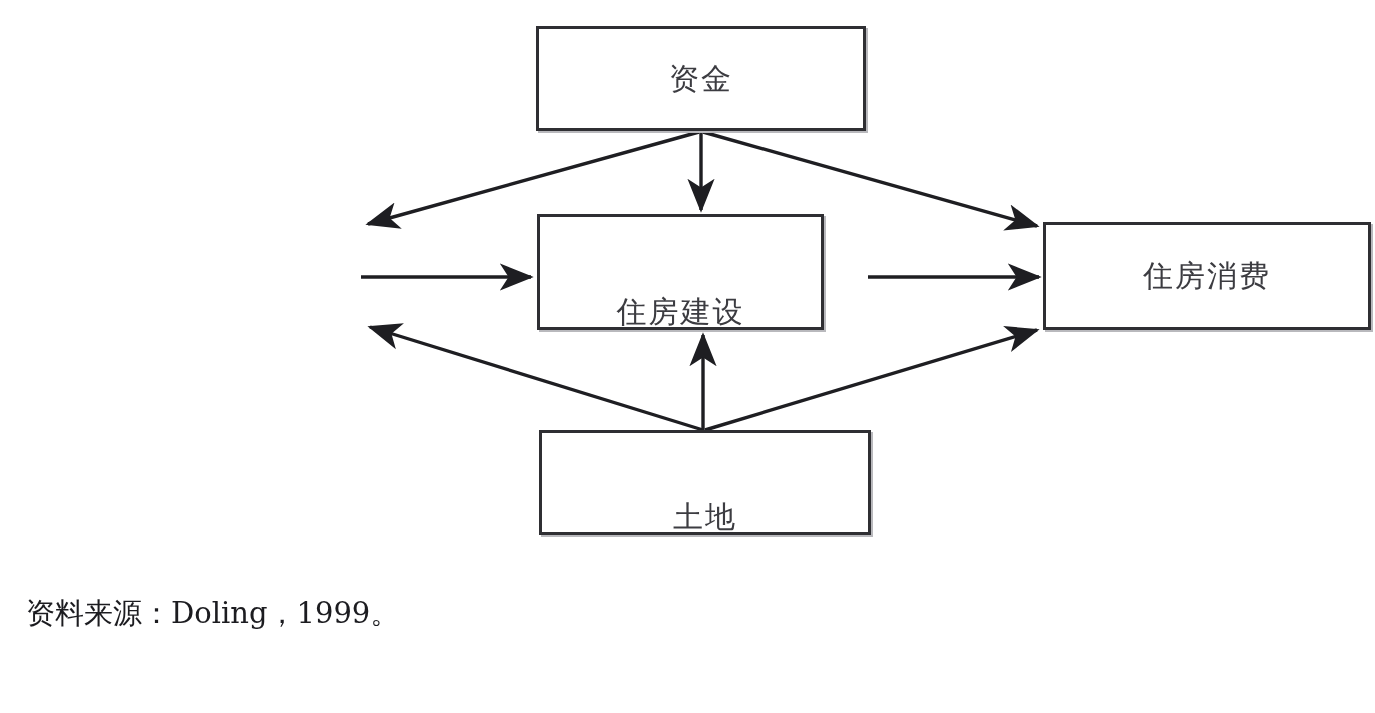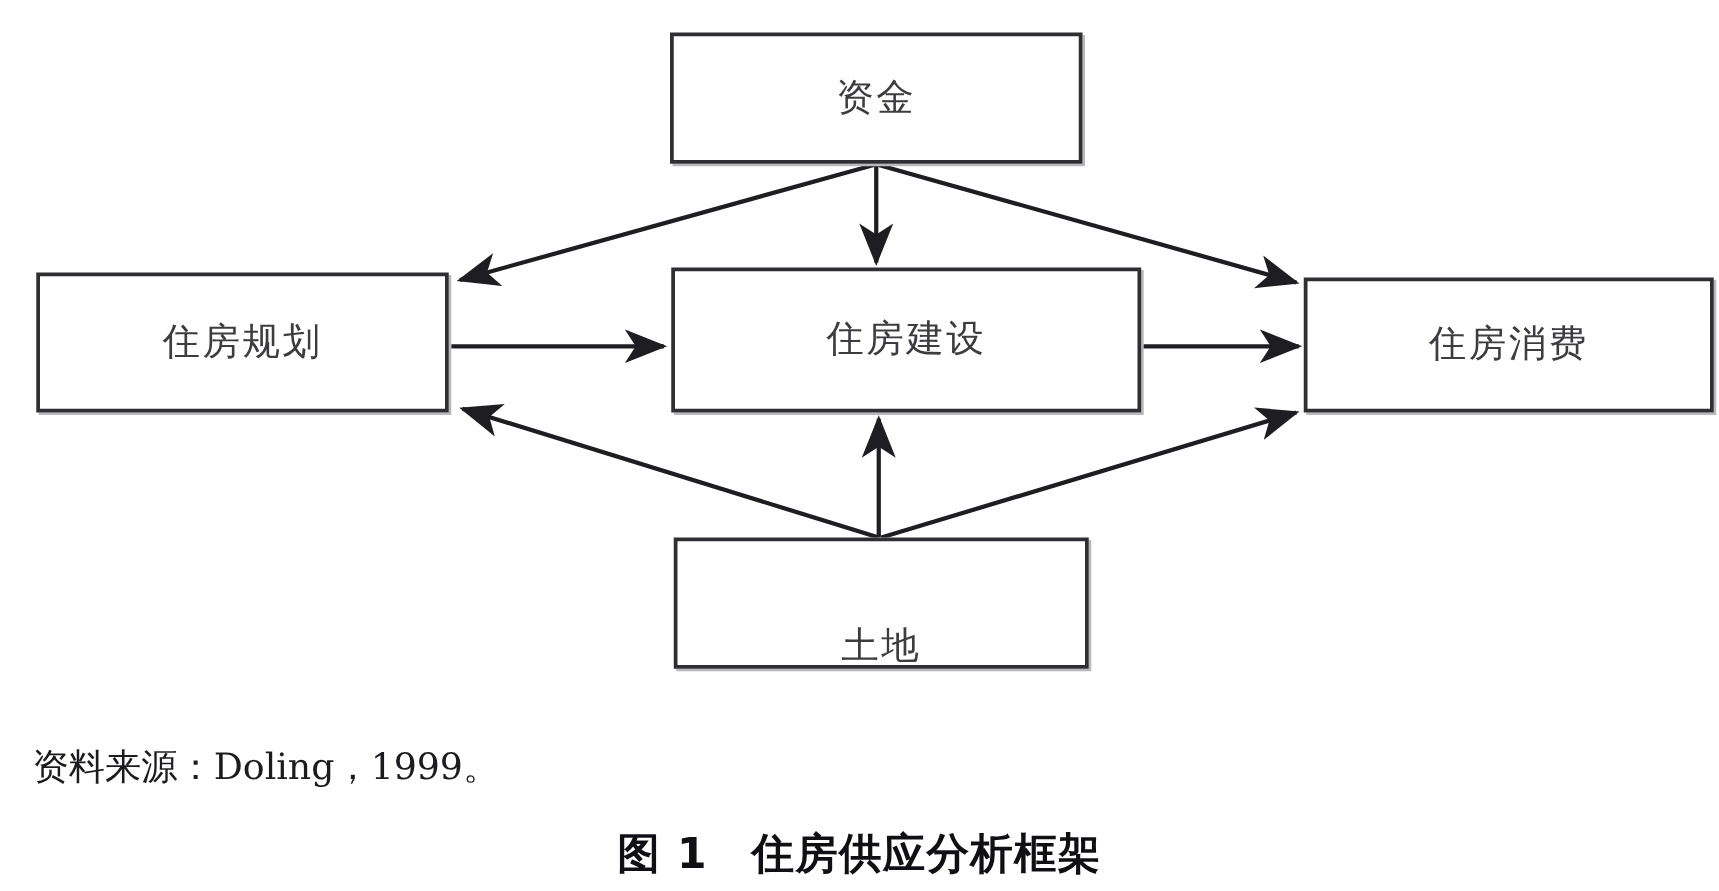--- a/index.html
+++ b/index.html
@@ -43,21 +43,21 @@
     font-family: "DejaVu Sans", "Liberation Sans", sans-serif;
     font-size: 30px;
     line-height: 1;
     letter-spacing: 2px;
     color: #3c3c41;
     white-space: nowrap;
     user-select: none;
   }
   #box-capital   { left: 523px; top: 26px;  width: 330px; height: 105px; }
   #box-planning  { left: 16px;  top: 218px; width: 330px; height: 112px; }
-  #box-construction { left: 524px; top: 214px; width: 376px; height: 116px; }
+  #box-construction { left: 524px; top: 214px; width: 287px; height: 116px; align-items: flex-end; }
   #box-consumption  { left: 1030px; top: 222px; width: 328px; height: 108px; }
   #box-land      { left: 526px; top: 430px; width: 332px; height: 105px; align-items: flex-end; }
 
   .edges-svg {
     position: absolute;
     left: 0;
     top: 0;
     width: 1375px;
     height: 713px;
     z-index: 2;
@@ -116,35 +116,31 @@
 
       <line x1="690" y1="430" x2="690" y2="335" stroke="#1e1e22" stroke-width="3.4" marker-end="url(#ah)"></line>
 
       <line x1="692" y1="430" x2="1024" y2="330" stroke="#1e1e22" stroke-width="3.4" marker-end="url(#ah)"></line>
     </svg>
 
     <div class="node-box" id="box-capital">
       <span class="node-label">资金</span>
     </div>
 
-    <div class="node-box" id="box-planning">
-      <span class="node-label">住房规划</span>
-    </div>
 
     <div class="node-box" id="box-construction">
       <span class="node-label">住房建设</span>
     </div>
 
     <div class="node-box" id="box-consumption">
       <span class="node-label">住房消费</span>
     </div>
 
     <div class="node-box" id="box-land">
       <span class="node-label">土地</span>
     </div>
 
   </div>
 
   <div class="caption-source">资料来源：Doling，1999。</div>
 
-  <div class="caption-title">图 1　住房供应分析框架</div>
 
 </div>
 
 </body></html>

